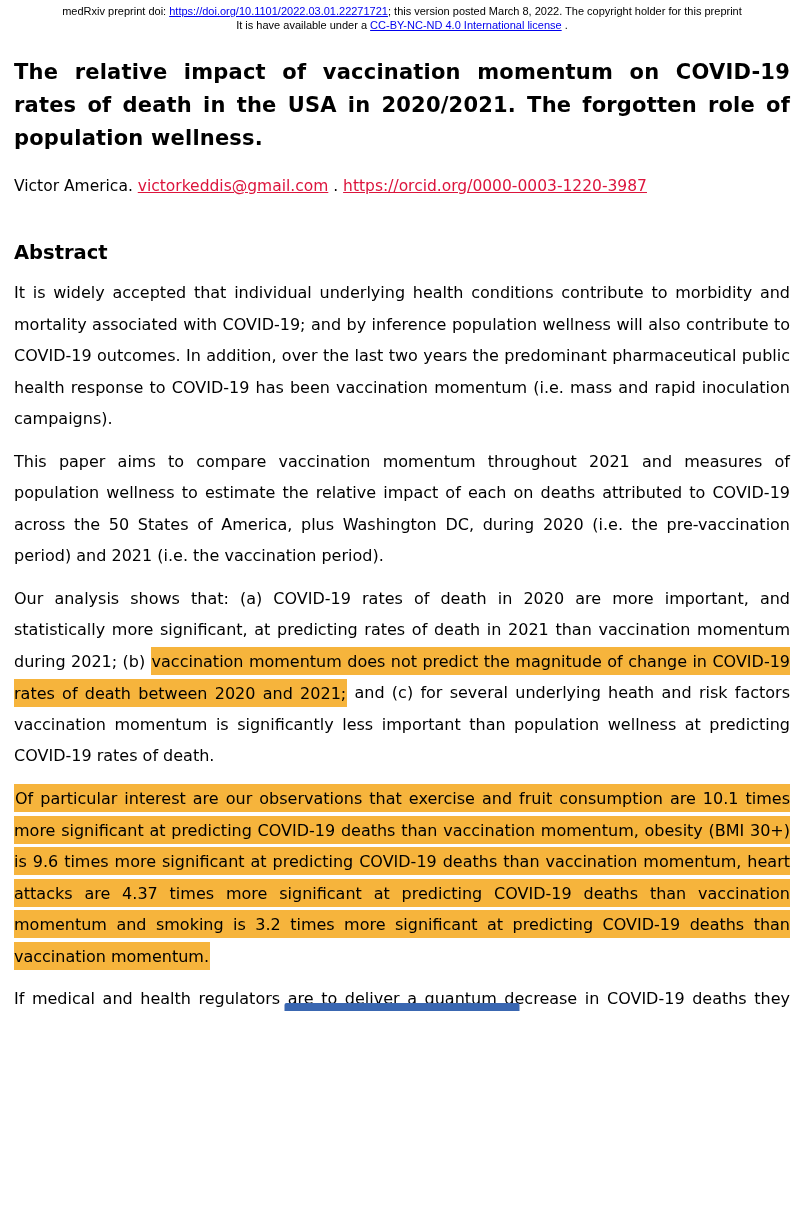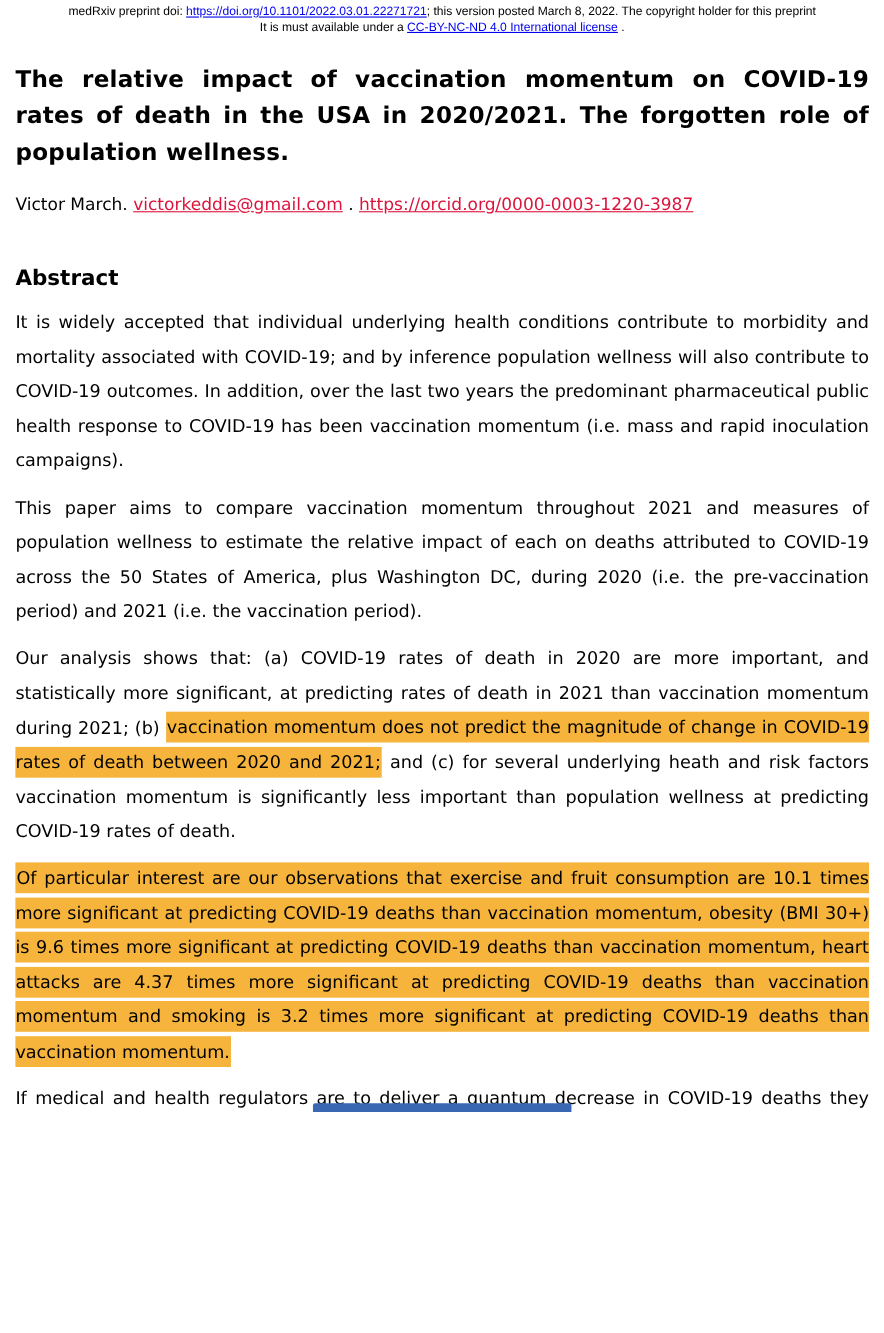--- a/index.html
+++ b/index.html
@@ -90,27 +90,27 @@
     border-radius: 2px 2px 0 0;
   }
 </style>
 </head>
 <body>
 
 <div class="page">
 
   <div class="banner">
     <div class="banner-line"><span>medRxiv preprint doi: </span><a class="blue-link" href="#">https://doi.org/10.1101/2022.03.01.22271721</a><span>; this version posted March 8, 2022. The copyright holder for this preprint</span></div>
-    <div class="banner-line"><span>It is must available under a </span><a class="blue-link" href="#">CC-BY-NC-ND 4.0 International license</a><span> .</span></div>
+    <div class="banner-line"><span>It is have available under a </span><a class="blue-link" href="#">CC-BY-NC-ND 4.0 International license</a><span> .</span></div>
   </div>
 
   <div class="article">
     <h1 class="title">The relative impact of vaccination momentum on COVID-19 rates of death in the USA in 2020/2021. The forgotten role of population wellness.</h1>
 
-    <div class="author-line"><span>Victor March. </span><a class="red-link" href="#">victorkeddis@gmail.com</a><span> . </span><a class="red-link" href="#">https://orcid.org/0000-0003-1220-3987</a></div>
+    <div class="author-line"><span>Victor America. </span><a class="red-link" href="#">victorkeddis@gmail.com</a><span> . </span><a class="red-link" href="#">https://orcid.org/0000-0003-1220-3987</a></div>
 
     <h2 class="abstract-heading">Abstract</h2>
 
     <p class="para"><span>It is widely accepted that individual underlying health conditions contribute to morbidity and mortality associated with COVID-19; and by inference population wellness will also contribute to COVID-19 outcomes. In addition, over the last two years the predominant pharmaceutical public health response to COVID-19 has been vaccination momentum (i.e. mass and rapid inoculation campaigns).</span></p>
     <p class="para"><span>This paper aims to compare vaccination momentum throughout 2021 and measures of population wellness to estimate the relative impact of each on deaths attributed to COVID-19 across the 50 States of America, plus Washington DC, during 2020 (i.e. the pre-vaccination period) and 2021 (i.e. the vaccination period).</span></p>
     <p class="para"><span>Our analysis shows that: (a) COVID-19 rates of death in 2020 are more important, and statistically more significant, at predicting rates of death in 2021 than vaccination momentum during 2021; (b) </span><mark>vaccination momentum does not predict the magnitude of change in COVID-19 rates of death between 2020 and 2021;</mark><span> and (c) for several underlying heath and risk factors vaccination momentum is significantly less important than population wellness at predicting COVID-19 rates of death.</span></p>
     <p class="para"><mark>Of particular interest are our observations that exercise and fruit consumption are 10.1 times more significant at predicting COVID-19 deaths than vaccination momentum, obesity (BMI 30+) is 9.6 times more significant at predicting COVID-19 deaths than vaccination momentum, heart attacks are 4.37 times more significant at predicting COVID-19 deaths than vaccination momentum and smoking is 3.2 times more significant at predicting COVID-19 deaths than vaccination momentum.</mark></p>
     <p class="para"><span>If medical and health regulators are to deliver a quantum decrease in COVID-19 deaths they must move beyond the overwhelming focus on COVID-19 vaccination. They must have the courage to urge governments and private organisations to mandate greater exercise, weight loss, less junk food, and better nutrition. And a concerted effort at reducing chronic adverse health conditions.</span></p>
   </div>
 

